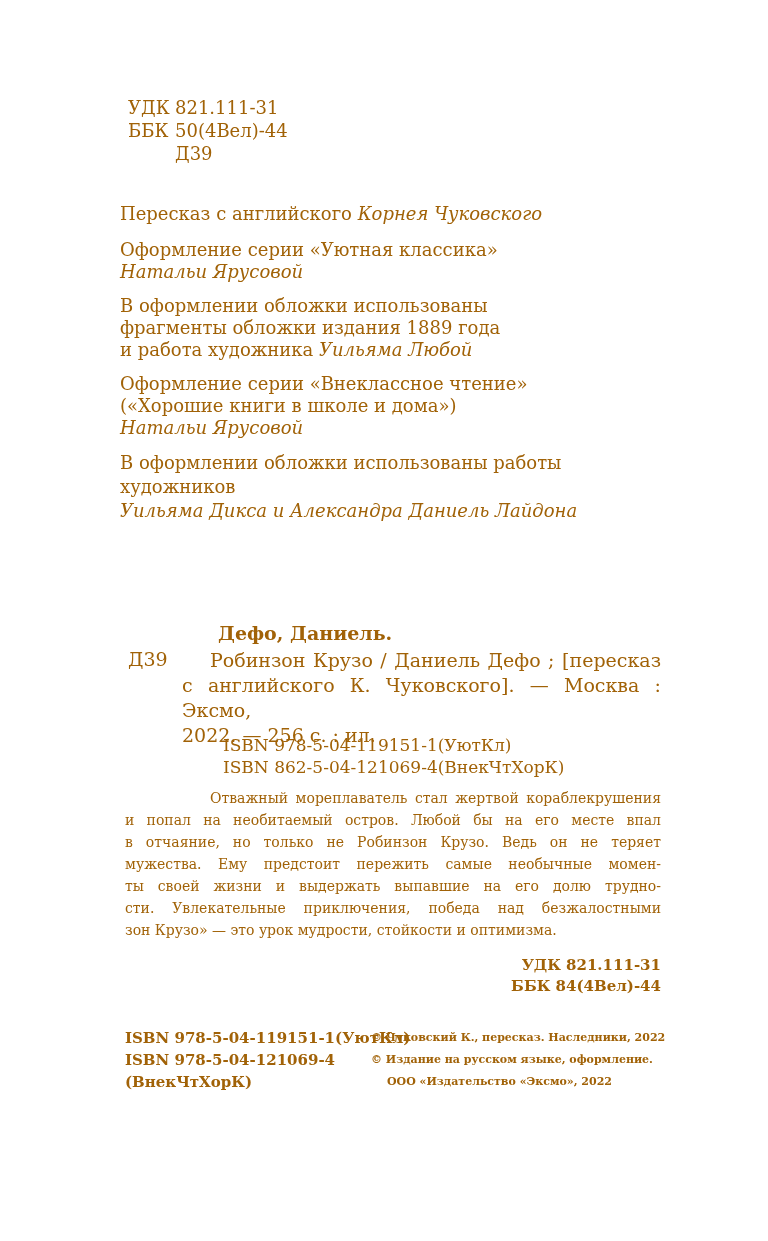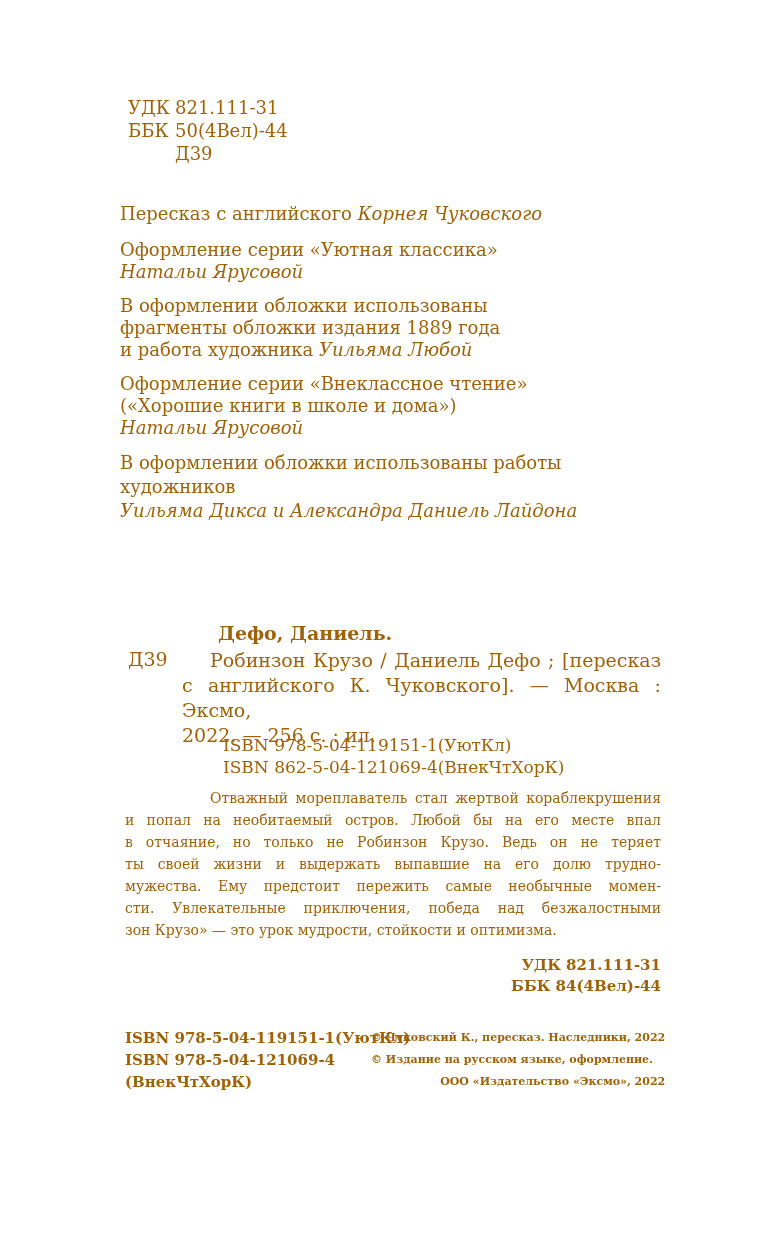--- a/index.html
+++ b/index.html
@@ -85,21 +85,21 @@
     left: 125px; top: 1027px;
     font-size: 15px; line-height: 22px;
     font-weight: bold;
   }
   .imprint-copyright {
     position: absolute;
     left: 371px; top: 1027px;
     font-size: 11px; line-height: 22px;
     font-weight: bold;
   }
-  .imprint-copyright .indent { padding-left: 16px; text-align: right; }
+  .imprint-copyright .indent { padding-left: 16px; }
 </style>
 </head>
 <body>
 
 <div class="page">
 
   <div class="top-codes">
     <div>
       <span class="lbl">УДК</span><span>821.111-31</span>
     </div>
@@ -172,22 +172,22 @@
 
   <div class="catalog-isbn">
     <div>ISBN 978-5-04-119151-1(УютКл)</div>
     <div>ISBN 862-5-04-121069-4(ВнекЧтХорК)</div>
   </div>
 
   <div class="annotation">
     <div class="jline first-indent-ann">Отважный мореплаватель стал жертвой кораблекрушения</div>
     <div class="jline">и попал на необитаемый остров. Любой бы на его месте впал</div>
     <div class="jline">в отчаяние, но только не Робинзон Крузо. Ведь он не теряет</div>
+    <div class="jline">мужества. Ему предстоит пережить самые необычные момен-</div>
     <div class="jline">ты своей жизни и выдержать выпавшие на его долю трудно-</div>
-    <div class="jline">мужества. Ему предстоит пережить самые необычные момен-</div>
     <div class="jline">сти. Увлекательные приключения, победа над безжалостными</div>
     <div class="lastline">зон Крузо» — это урок мудрости, стойкости и оптимизма.</div>
   </div>
 
   <div class="udk-footer">
     <div>УДК 821.111-31</div>
     <div>ББК 84(4Вел)-44</div>
   </div>
 
   <div class="imprint-isbn">

